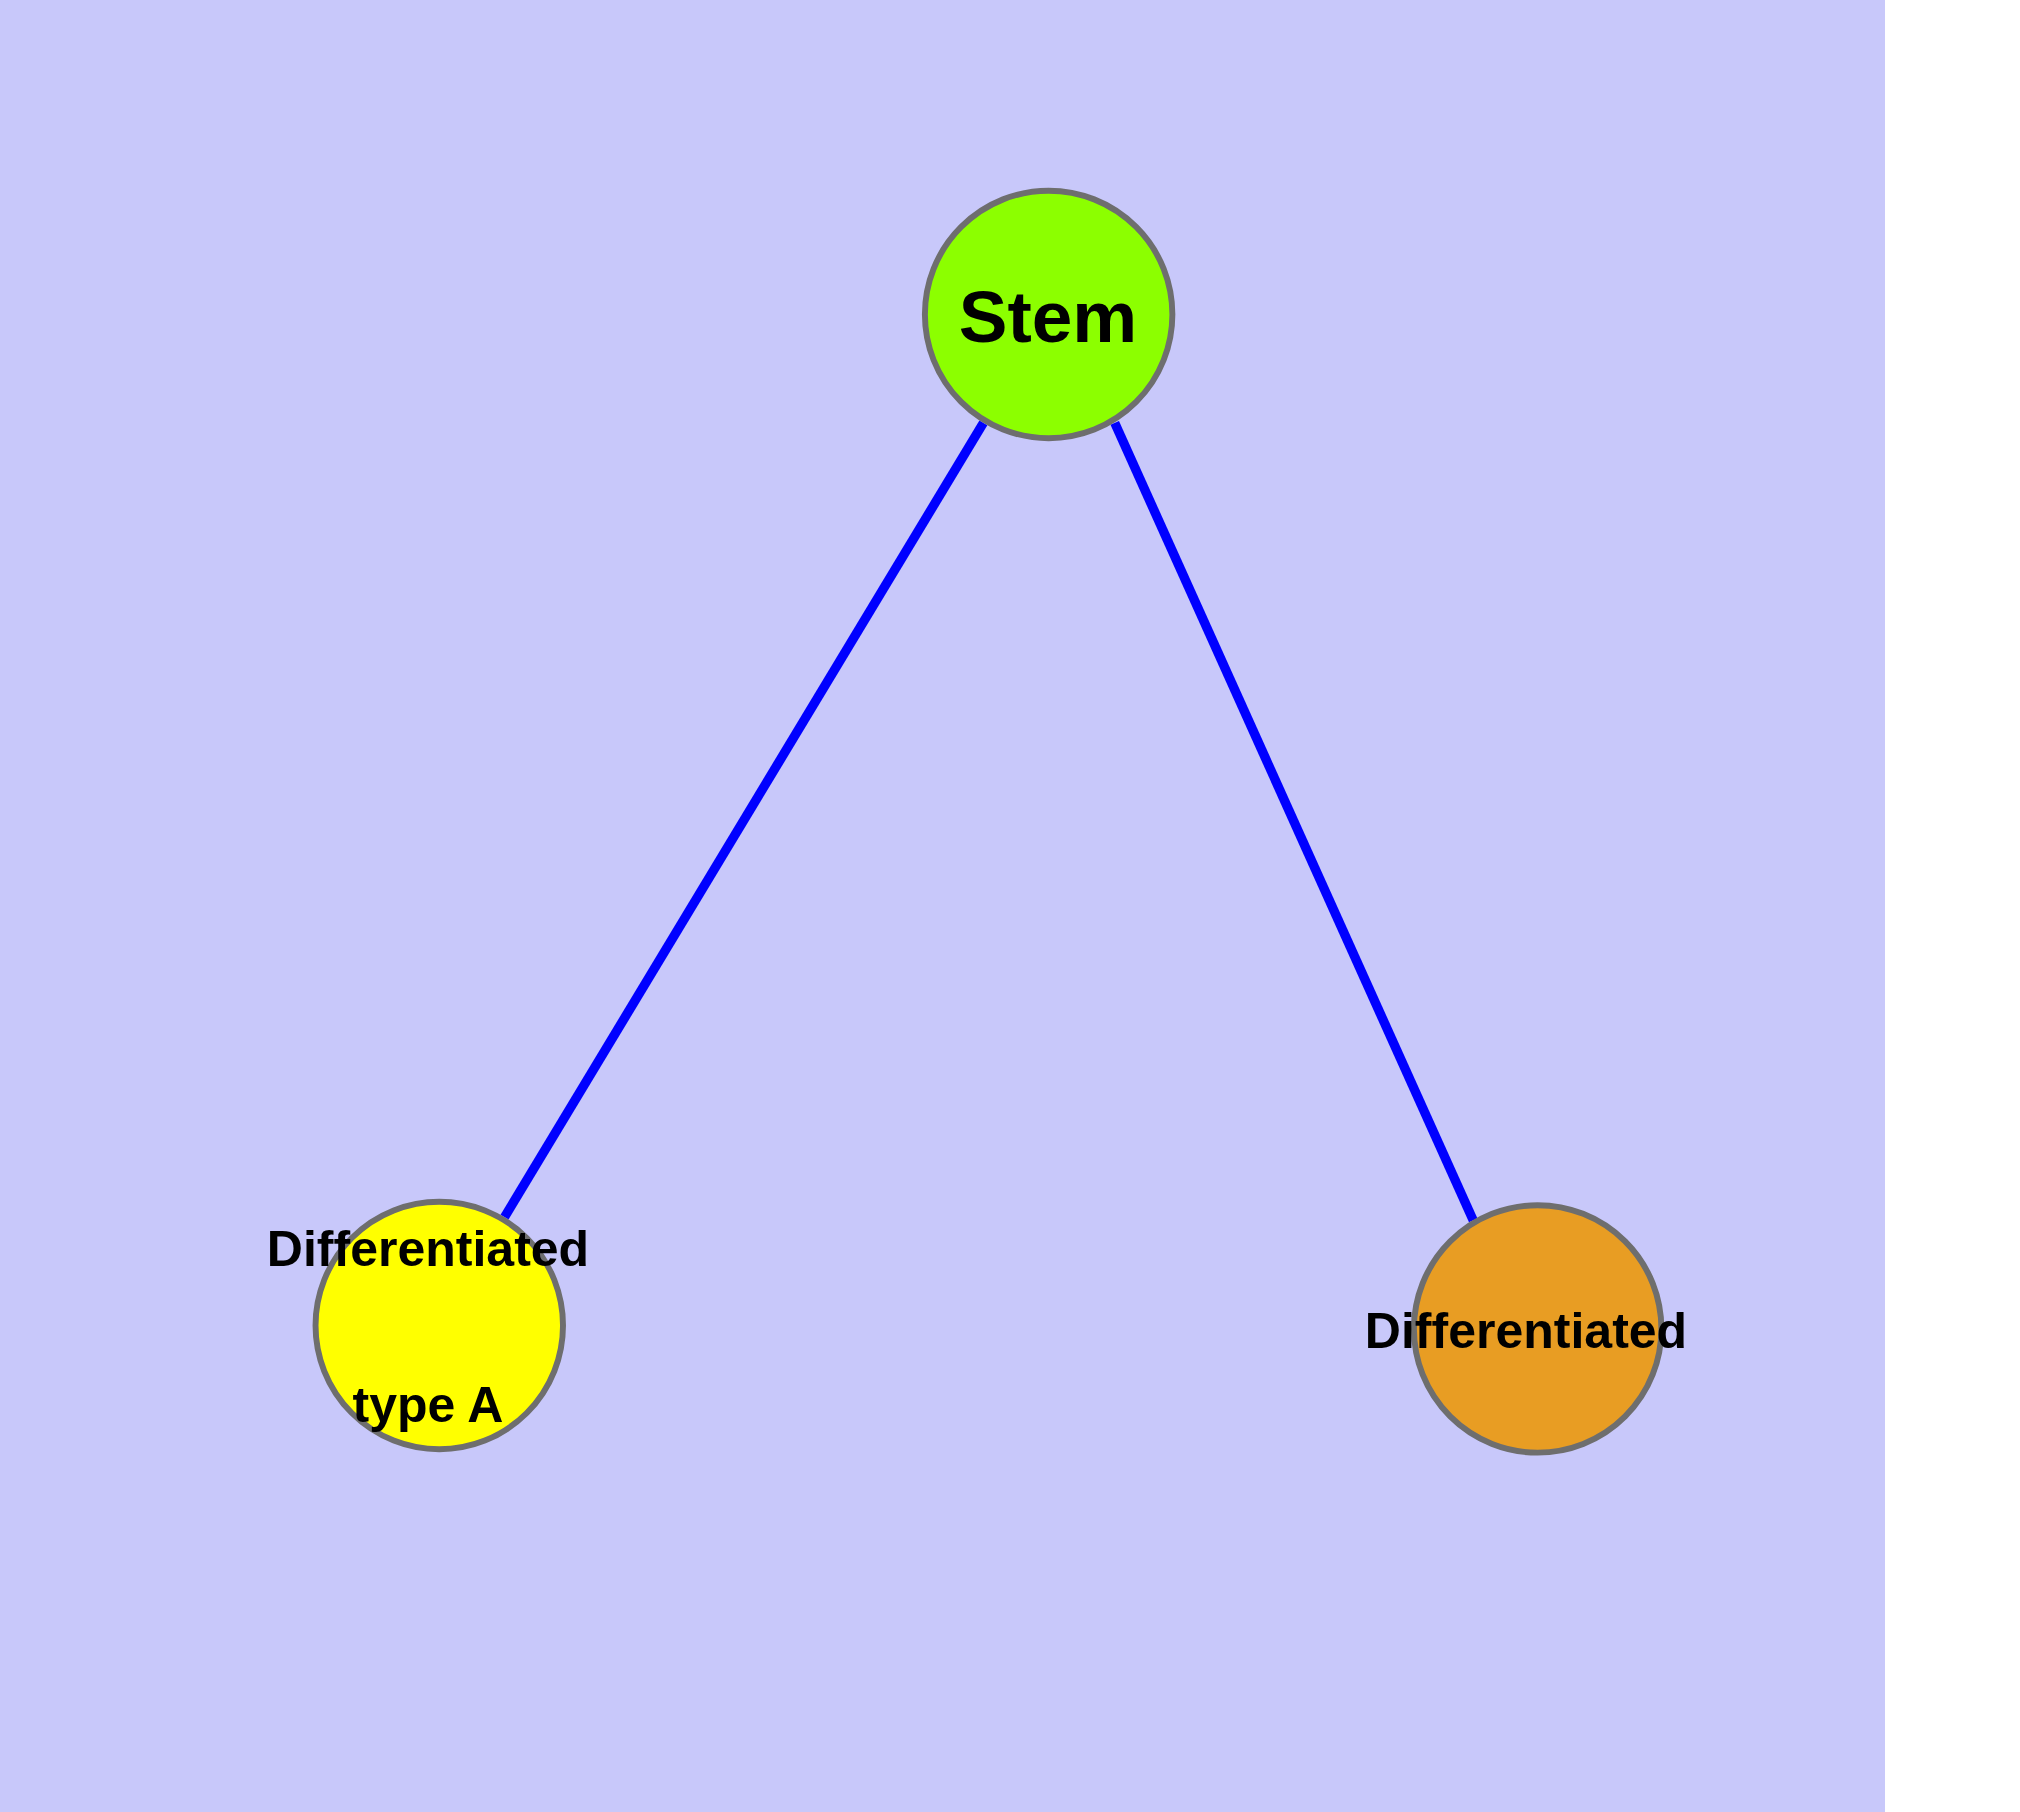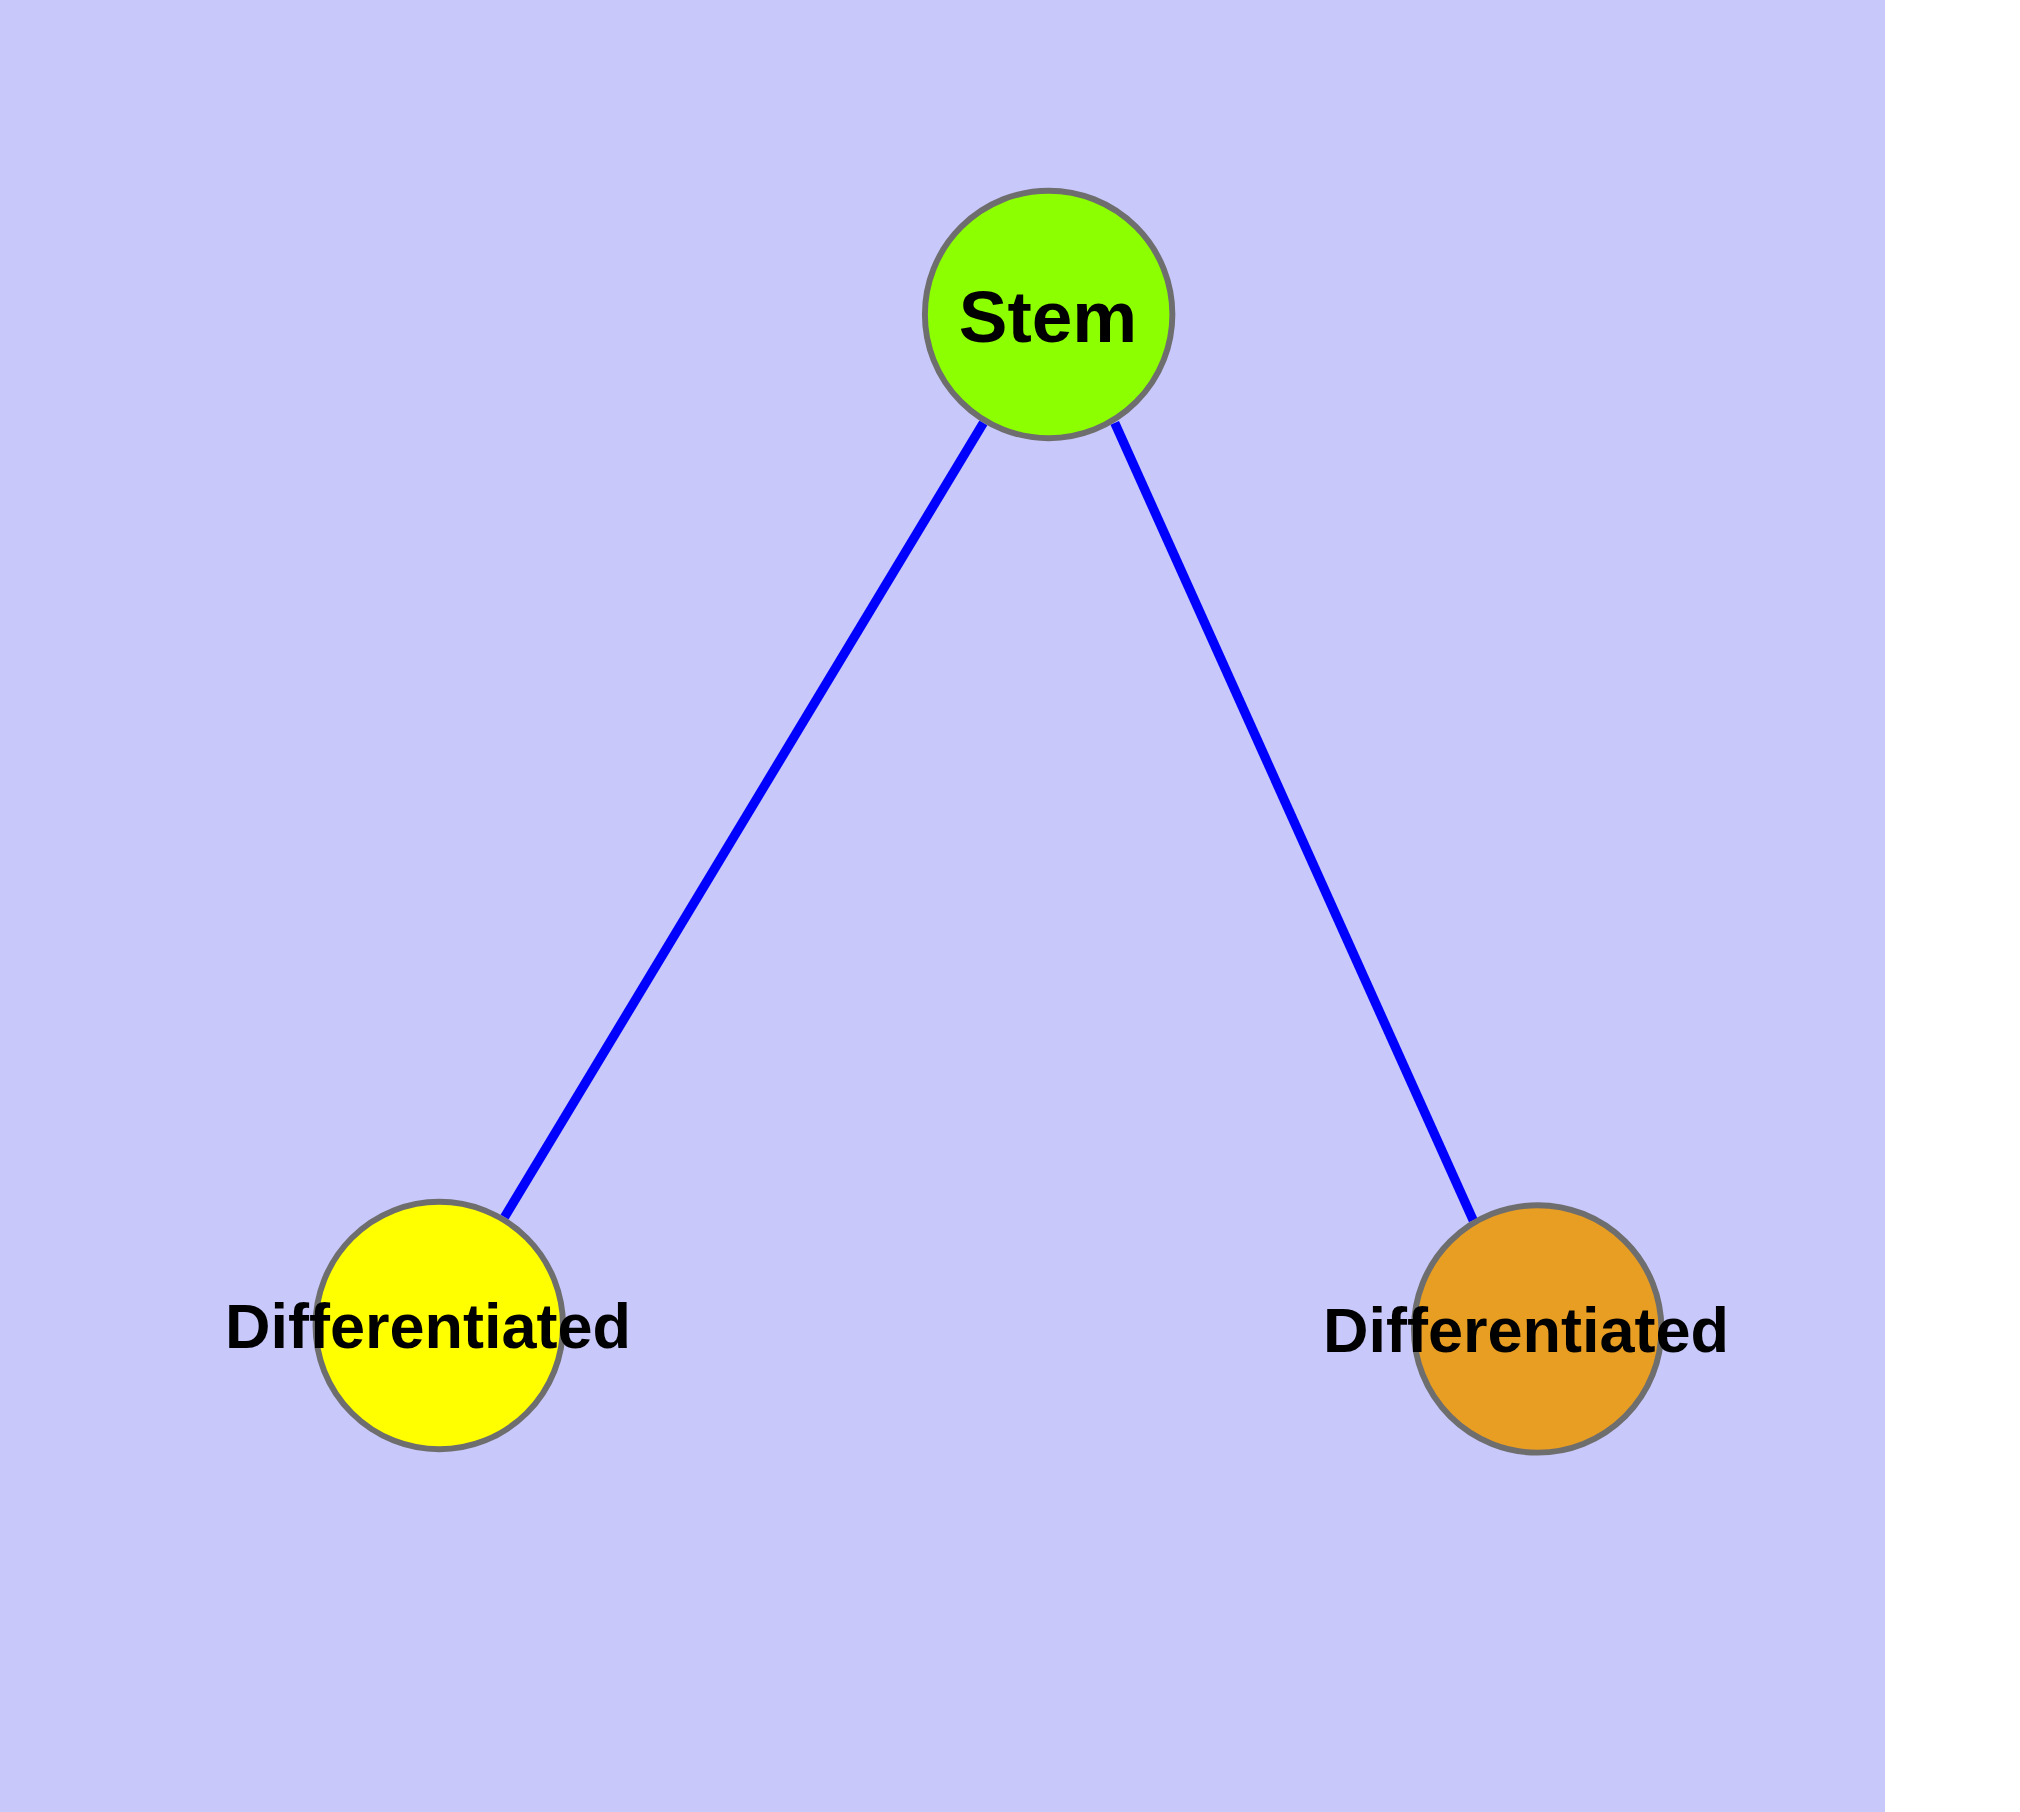--- a/index.html
+++ b/index.html
@@ -38,21 +38,21 @@
     text-align: center;
     line-height: 1.04;
     white-space: pre;
     pointer-events: none;
     transform: translate(-50%, -50%);
   }
   .node-label.single {
     font-size: 73px;
   }
   .node-label.multi {
-    font-size: 63px;
+    font-size: 50px;
   }
 </style>
 </head>
 <body>
 
 <div id="canvas">
 
   <div id="bg-rect"></div>
 
   <svg id="graph-svg" viewBox="0 0 2384 2138">
@@ -64,20 +64,21 @@
       <circle cx="518" cy="1564" r="146" fill="#ffff00" stroke="#6e6e6e" stroke-width="7"></circle>
       <circle cx="1814" cy="1568" r="146" fill="#e89d23" stroke="#6e6e6e" stroke-width="7"></circle>
       <circle cx="1237" cy="371" r="146" fill="#8cff00" stroke="#6e6e6e" stroke-width="7"></circle>
     </g>
   </svg>
 
   <div class="node-label single" style="left:1048px; top:317px;">Stem</div>
 
   <div class="node-label multi" style="left:428px; top:1327px;">
     <div>Differentiated</div>
+    <div>type A</div>
   </div>
 
   <div class="node-label multi" style="left:1526px; top:1331px;">
     <div>Differentiated</div>
   </div>
 
 </div>
 
 
 </body></html>

